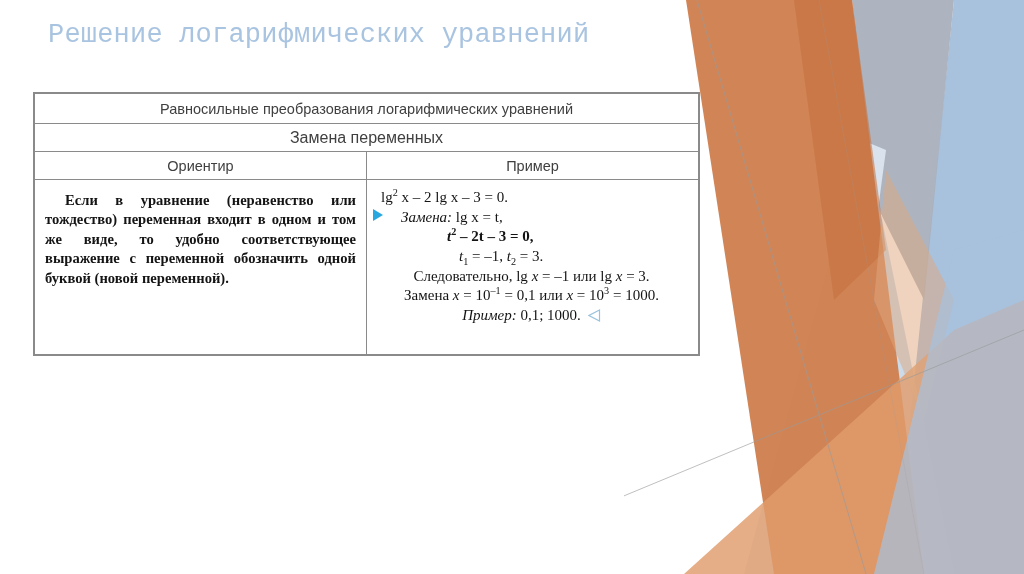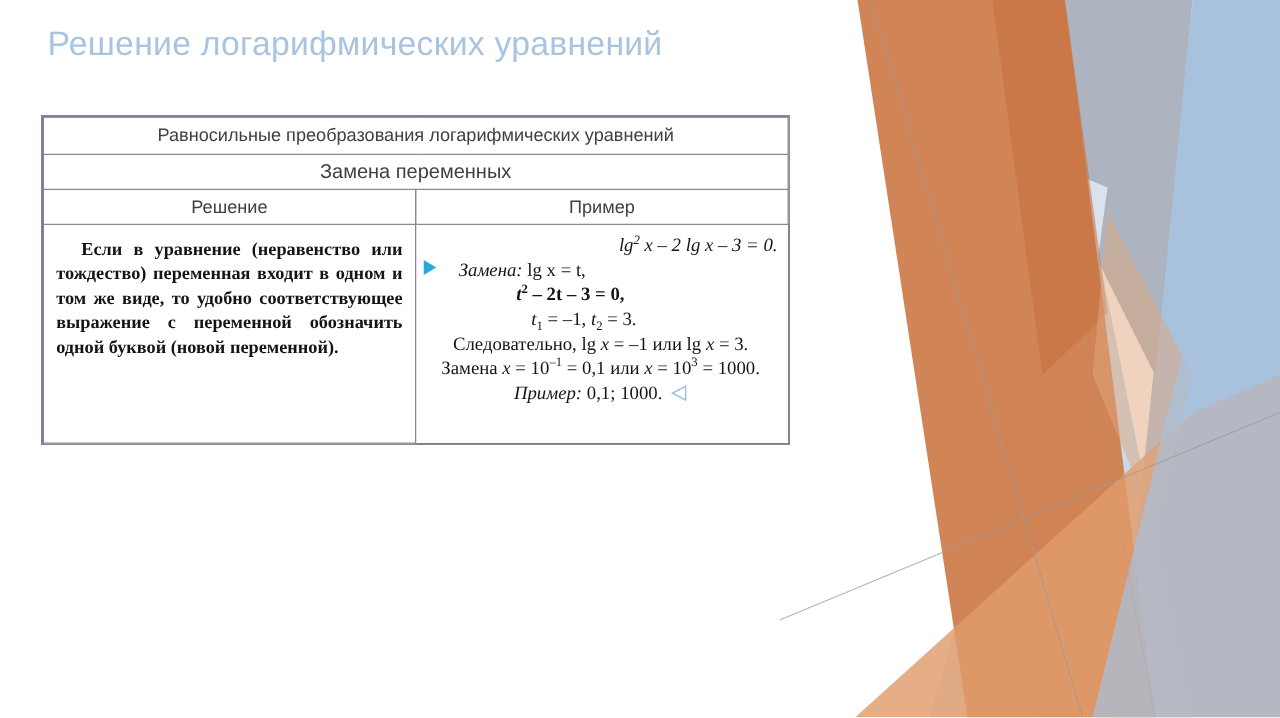--- a/index.html
+++ b/index.html
@@ -27,40 +27,40 @@
     width: 400px;
     height: 574px;
     overflow: hidden;
     pointer-events: none;
   }
   #deco svg { display: block; }
 
   
   #title {
     position: absolute;
-    left: 38px;
+    left: 48px;
     top: 20px;
     font-size: 27px;
     font-weight: 400;
     letter-spacing: 0.2px;
     color: #a9c4e0;
     white-space: nowrap;
-    font-family: Liberation Sans, sans-serif;
+    font-family: Liberation Mono, monospace;
   }
 
   
   #table {
     position: absolute;
     left: 33px;
     top: 92px;
-    width: 599px;
+    width: 667px;
     height: 264px;
     border: 1px solid #8a8a8a;
     border-collapse: collapse;
-    background: #6d28d9;
+    background: #fef9c3;
   }
   #table table {
     width: 100%;
     height: 100%;
     border-collapse: collapse;
     table-layout: fixed;
   }
   #table td {
     border: 1px solid #8a8a8a;
     background: #ffffff;
@@ -114,21 +114,21 @@
     padding: 8px 8px 8px 6px;
     position: relative;
   }
   #example-body {
     font-family: "Liberation Serif", serif;
     font-size: 15px;
     line-height: 1.31;
     color: #141414;
   }
   .mline { white-space: nowrap; }
-  .ml-center  { text-align: right; padding-left: 8px; font-style: italic; }
+  .ml-center  { text-align: left; padding-left: 8px; }
   .ml-indent1 { padding-left: 74px; font-weight: bold; }
   .ml-indent2 { padding-left: 86px; }
   .ml-flush   { text-align: center; }
   .it { font-style: italic; }
   .vr { font-style: italic; }
   sup { font-size: 0.68em; vertical-align: super; line-height: 0; }
   sub { font-size: 0.68em; vertical-align: sub; line-height: 0; }
 
   .bullet-row {
     display: flex;
@@ -192,21 +192,21 @@
   <div id="table">
     <table>
       <tbody>
         <tr>
           <td class="hdr-wide" colspan="2">Равносильные преобразования логарифмических уравнений</td>
         </tr>
         <tr>
           <td class="hdr-sub" colspan="2">Замена переменных</td>
         </tr>
         <tr>
-          <td class="hdr-col col-left">Решение</td>
+          <td class="hdr-col col-left">Ориентир</td>
           <td class="hdr-col col-right">Пример</td>
         </tr>
         <tr>
           <td class="cell-guideline col-left">
             <div id="guideline-text">Если в уравнение (неравенство или тождество) переменная входит в одном и том же виде, то удобно соответствующее выражение с переменной обозначить одной буквой (новой переменной).</div>
           </td>
           <td class="cell-example col-right">
             <div id="example-body">
 
               <div class="mline ml-center">

